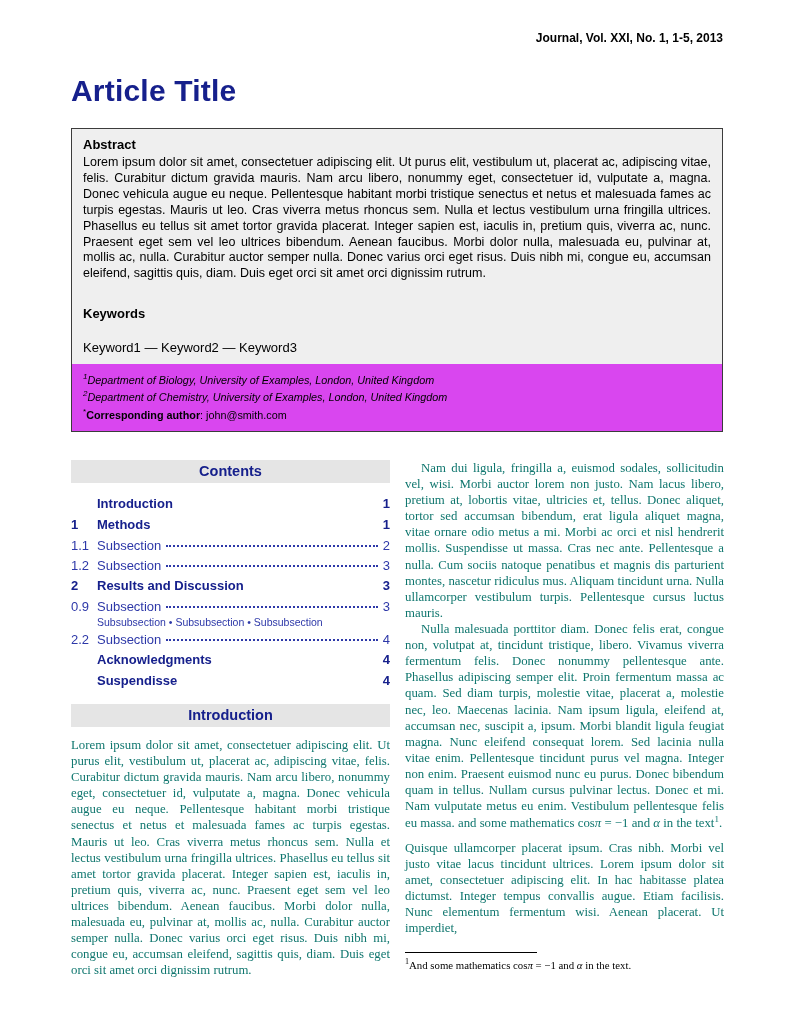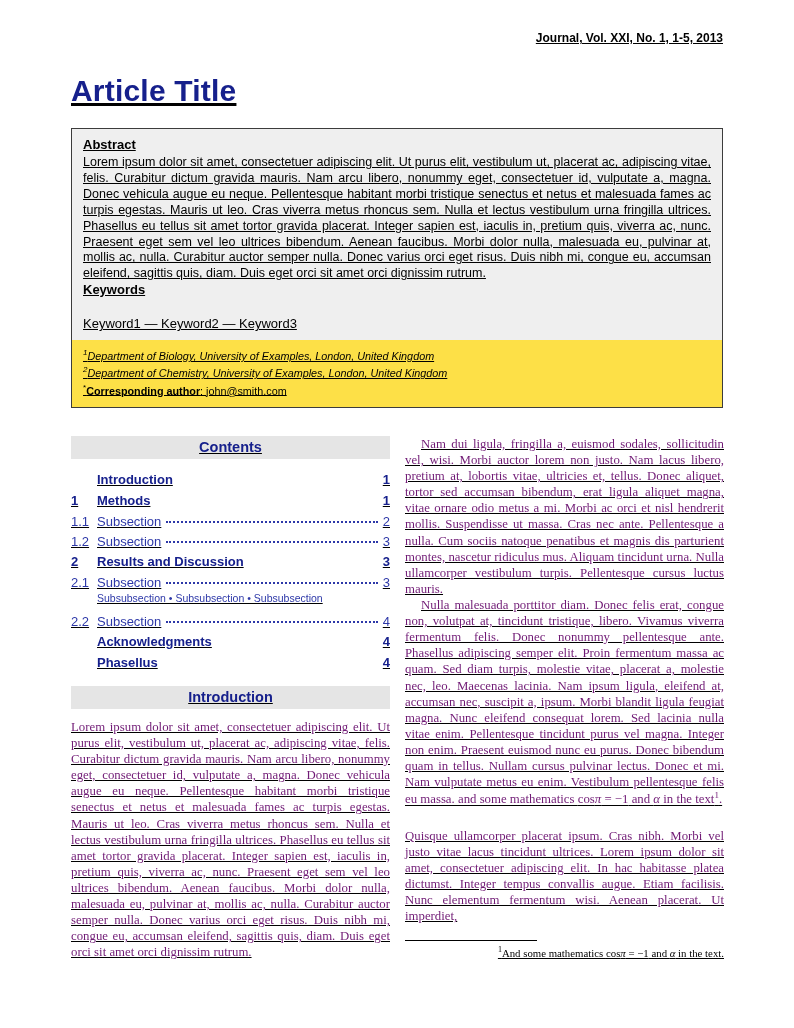--- a/index.html
+++ b/index.html
@@ -1,33 +1,33 @@
 <!DOCTYPE html>
 <html lang="en" style="--navy: #16208c; --blue: #2d38a8; --bar-bg: #e5e5e5; --abstract-bg: #efefef; --border: #3c3c3c;"><head>
 <meta charset="utf-8">
 <style>
   * { margin:0; padding:0; box-sizing:border-box; }
   html,body { background:#ffffff; }
   .page {
     width:794px; height:1028px; margin:0 auto; background:#fff;
     padding:30px 71px 16px 71px; overflow:hidden; position:relative;
-    font-family:"Liberation Sans", sans-serif; color:#000;text-decoration:underline;
+    font-family:"Liberation Sans", sans-serif; color:#000;
   }
   .header-note { text-align:right; font-size:12px; font-weight:bold; line-height:1.35; }
   .title { margin-top:28px; font-size:30px; font-weight:bold; color:var(--navy,#16208c); letter-spacing:.2px; font-family:"Liberation Sans",sans-serif; }
   .byline { margin-top:12px; font-size:15px; color:var(--blue,#2d38a8); }
   .byline sup { font-size:10px; }
 
   .abstract-box { margin-top:20px; border:1px solid var(--border,#3c3c3c); }
   .abstract-inner { background:var(--abstract-bg,#efefef); padding:8px 11px 9px 11px; }
   .abstract-heading, .keywords-heading { font-size:13px; font-weight:bold; }
   .abstract-text { margin-top:3px; font-size:12.5px; line-height:1.27; text-align:justify; hyphens:auto; }
-  .keywords-heading { margin-top:0; }
+  .keywords-heading { margin-top:24px; }
   .keywords { margin-top:19px; font-size:13px; }
-  .affiliations { padding:7px 11px 8px 11px; font-size:10.8px; line-height:1.45; background:#fde047; }
+  .affiliations { padding:7px 11px 8px 11px; font-size:10.8px; line-height:1.45; background:#d946ef; }
   .affil { font-style:italic; }
   .affiliations sup { font-size:8px; }
   .corresp .cauthor { font-weight:bold; }
 
   .columns { display:flex; gap:15px; margin-top:28px; }
   .col { width:319px; flex:0 0 319px; }
 
   .section-bar {
     background:var(--bar-bg,#e5e5e5); color:var(--navy,#16208c);
     font-size:14.5px; font-weight:bold; text-align:center; padding:3px 0 4px 0;
@@ -37,38 +37,38 @@
   .toc-row { display:flex; align-items:baseline; margin-bottom:5px; color:var(--blue,#2d38a8); }
   .toc-row.section { color:var(--navy,#16208c); font-weight:bold; margin-top:3px; margin-bottom:6px; }
   .toc-num { width:26px; flex:0 0 26px; }
   .toc-label { white-space:nowrap; }
   .toc-fill { flex:1 1 auto; position:relative; }
   .toc-row.subsection .toc-fill::after {
     content:""; position:absolute; left:5px; right:5px; bottom:3px;
     border-bottom:2px dotted var(--blue,#2d38a8);
   }
   .toc-page { flex:0 0 auto; }
-  .toc-row.subsub { font-size:10.5px; margin-top:-3px; margin-bottom:10px; padding-left:26px; }
+  .toc-row.subsub { font-size:10.5px; margin-top:-3px; margin-bottom:4px; padding-left:26px; }
 
   .intro-bar { margin-top:16px; }
   .body-text {
     font-family:"Liberation Serif", serif; font-size:12.8px; line-height:1.26;
-    text-align:justify; hyphens:auto; color:#701a75;
+    text-align:justify; hyphens:auto; color:#0f766e;
   }
   .intro-text { margin-top:10px; }
   .indent { text-indent:16px; }
   .math-it { font-style:italic; font-family:"Liberation Serif",serif; }
   .fnmark { font-size:9px; }
 
   .methods-bar { margin-top:10px; }
-  .methods-text { margin-top:20px; }
+  .methods-text { margin-top:8px; }
 
   .footnote { margin-top:16px; }
   .footnote-rule { width:132px; border-top:1px solid #000; margin-bottom:4px; }
-  .footnote-text { font-family:"Liberation Serif",serif; font-size:10.8px; line-height:1.35;text-align:right; }
+  .footnote-text { font-family:"Liberation Serif",serif; font-size:10.8px; line-height:1.35; }
   .footnote-text sup { font-size:8px; }
 </style>
 </head>
 <body>
 
 <div class="page">
 
   <div class="header-note">
     <div>Journal, Vol. XXI, No. 1, 1-5, 2013</div>
   </div>
@@ -120,21 +120,21 @@
             <span class="toc-fill"></span>
             <span class="toc-page">3</span>
         </div>
         <div class="toc-row section">
           <span class="toc-num">2</span>
             <span class="toc-label">Results and Discussion</span>
             <span class="toc-fill"></span>
             <span class="toc-page">3</span>
         </div>
         <div class="toc-row subsection">
-          <span class="toc-num">2.1</span>
+          <span class="toc-num">0.9</span>
             <span class="toc-label">Subsection</span>
             <span class="toc-fill"></span>
             <span class="toc-page">3</span>
         </div>
         <div class="toc-row subsub">
           <span class="toc-sublabel">Subsubsection • Subsubsection • Subsubsection</span>
         </div>
         <div class="toc-row subsection">
           <span class="toc-num">2.2</span>
             <span class="toc-label">Subsection</span>
@@ -142,21 +142,21 @@
             <span class="toc-page">4</span>
         </div>
         <div class="toc-row section">
           <span class="toc-num"></span>
             <span class="toc-label">Acknowledgments</span>
             <span class="toc-fill"></span>
             <span class="toc-page">4</span>
         </div>
         <div class="toc-row section">
           <span class="toc-num"></span>
-            <span class="toc-label">Phasellus</span>
+            <span class="toc-label">Suspendisse</span>
             <span class="toc-fill"></span>
             <span class="toc-page">4</span>
         </div>
       </div>
 
       <div class="section-bar intro-bar">Introduction</div>
       <p class="body-text intro-text">Lorem ipsum dolor sit amet, consectetuer adipiscing elit. Ut purus elit, vestibulum ut, placerat ac, adipiscing vitae, felis. Curabitur dictum gravida mauris. Nam arcu libero, nonummy eget, consectetuer id, vulputate a, magna. Donec vehicula augue eu neque. Pellentesque habitant morbi tristique senectus et netus et malesuada fames ac turpis egestas. Mauris ut leo. Cras viverra metus rhoncus sem. Nulla et lectus vestibulum urna fringilla ultrices. Phasellus eu tellus sit amet tortor gravida placerat. Integer sapien est, iaculis in, pretium quis, viverra ac, nunc. Praesent eget sem vel leo ultrices bibendum. Aenean faucibus. Morbi dolor nulla, malesuada eu, pulvinar at, mollis ac, nulla. Curabitur auctor semper nulla. Donec varius orci eget risus. Duis nibh mi, congue eu, accumsan eleifend, sagittis quis, diam. Duis eget orci sit amet orci dignissim rutrum.</p>
     </div>
 
     <div class="col">

